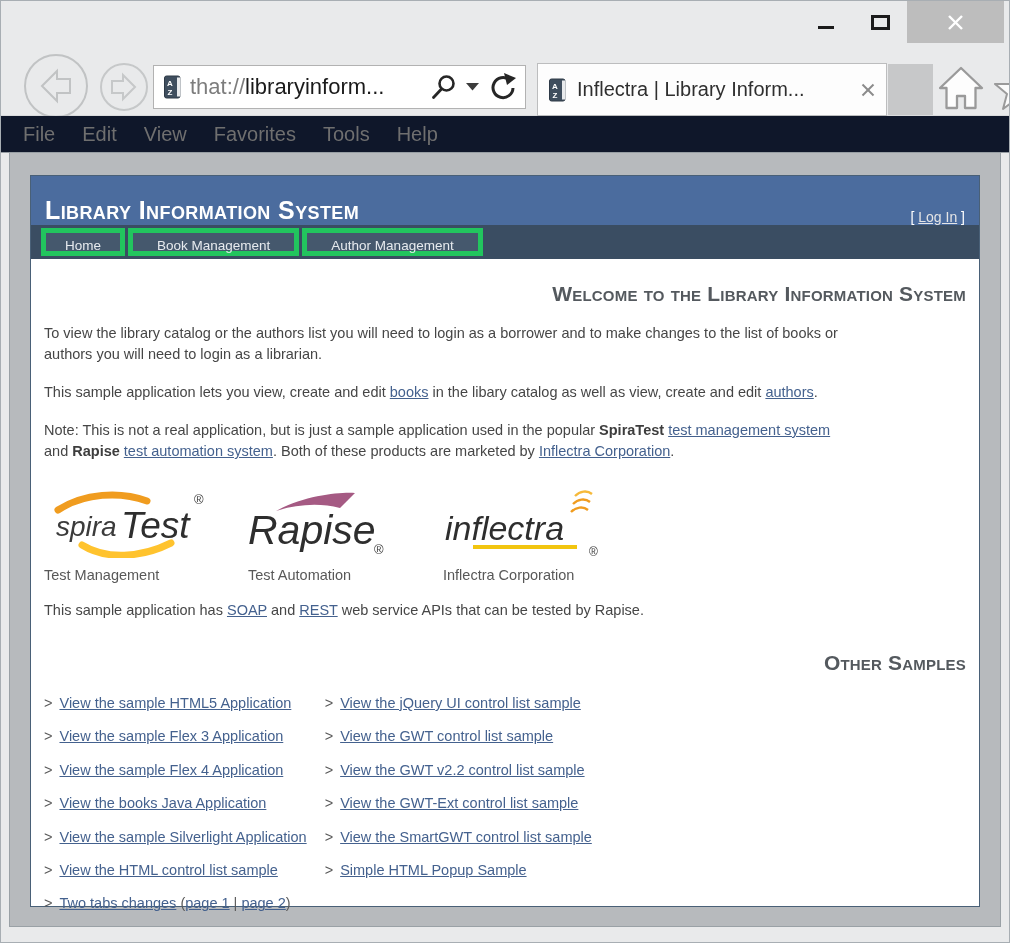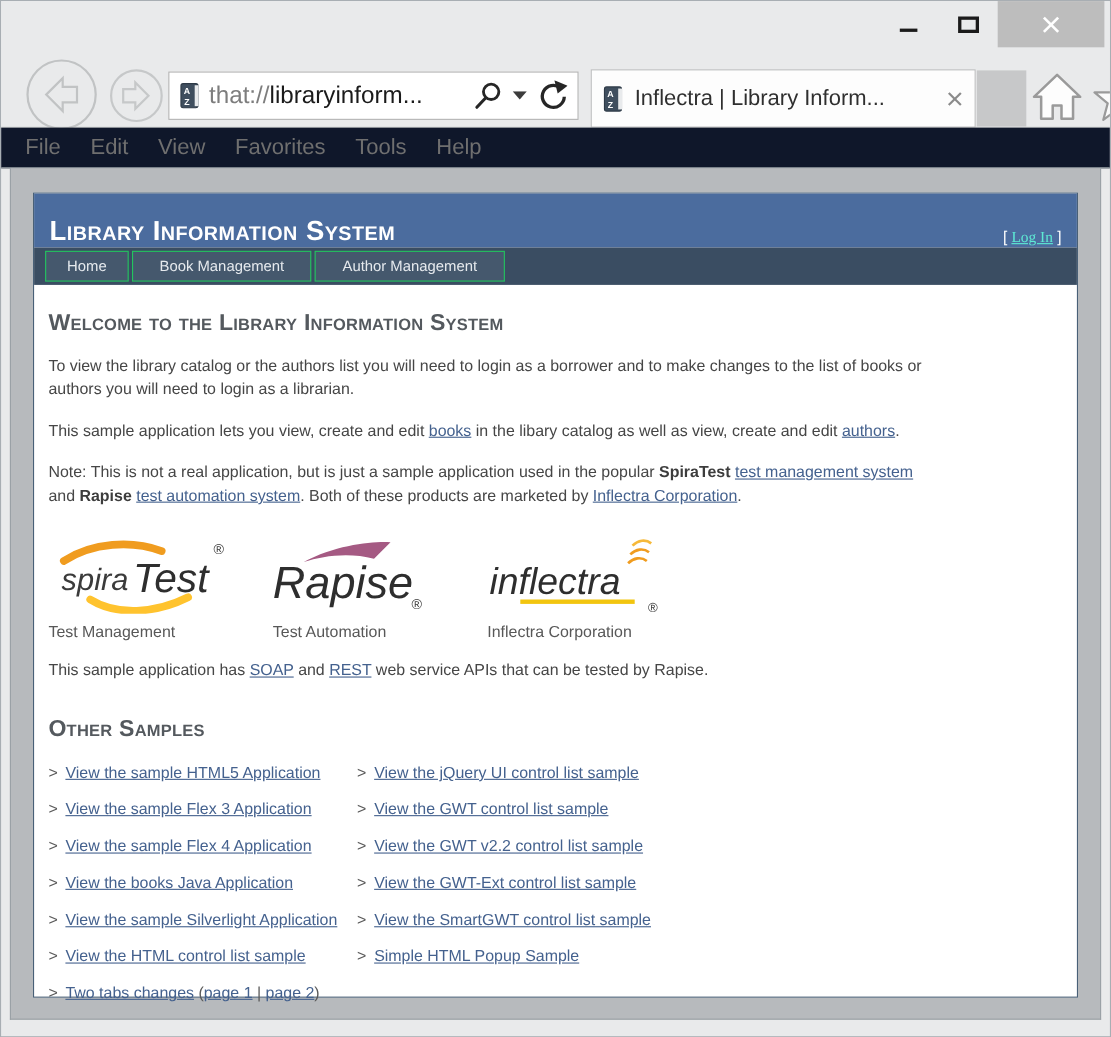--- a/index.html
+++ b/index.html
@@ -43,29 +43,29 @@
 
   
   .viewport{ position:absolute; top:152px; left:8px; right:8px; bottom:15px;
              background:#b7babd; border:1px solid #9aa1a6; border-top:none; overflow:hidden; }
   .page{ width:950px; height:732px; margin:22px auto 0; background:#fff; border:1px solid #496077; }
 
   .site-header{ height:49px; background:#4b6c9e; display:flex; align-items:flex-end;
                 justify-content:space-between; padding:0 14px; }
   .site-title{ font-variant:small-caps; font-weight:bold; font-size:25px; color:#fff; letter-spacing:.4px; }
   .login{ font-size:14px; color:#fff; }
-  .login a{ color:#5eead4;font-family:Liberation Serif, serif; }
+  .login a{ color:#e5e5e5; }
 
   .site-nav{ height:34px; background:#3a4d62; display:flex; align-items:center; padding:0 10px; gap:3px; }
-  .nav-tab{ background:#45586d; border:1px solid #22c55e; color:#e6eaee; font-size:13.5px;
+  .nav-tab{ background:#45586d; border:5px solid #22c55e; color:#e6eaee; font-size:13.5px;
             height:28px; line-height:26px; padding:0 24px; cursor:pointer; white-space:nowrap; }
   .nav-tab.first{ padding:0 19px; }
 
   .site-body{ padding:0 13px 20px; color:#464646; font-size:14.5px; }
-  .sc-head{ font-variant:small-caps; font-weight:bold; font-size:21px; color:#54595e; letter-spacing:.2px; }
+  .sc-head{ font-variant:small-caps; font-weight:bold; font-size:21px; color:#54595e; letter-spacing:.2px;text-align:right; }
   .welcome{ margin-top:23px; }
   .other{ margin-top:30px; }
   .site-body p{ margin-top:17px; line-height:21px; max-width:812px; }
   .site-body a{ color:#44618e; }
   .site-body b{ color:#3d3d3d; }
 
   .logos-row{ display:flex; margin-top:26px; align-items:flex-end; }
   .logo-item{ display:flex; flex-direction:column; }
   .logo-item.w1{ width:204px; } .logo-item.w2{ width:195px; }
   .logo-caption{ margin-top:9px; font-size:14.5px; color:#585858; }

